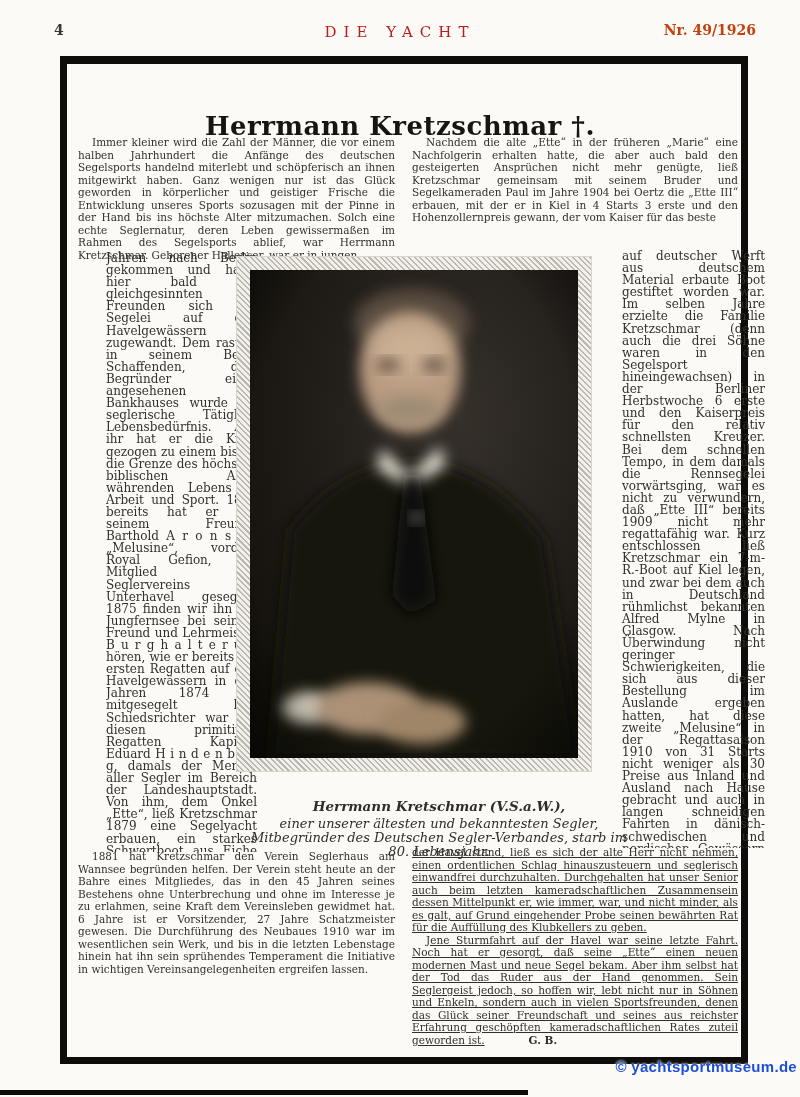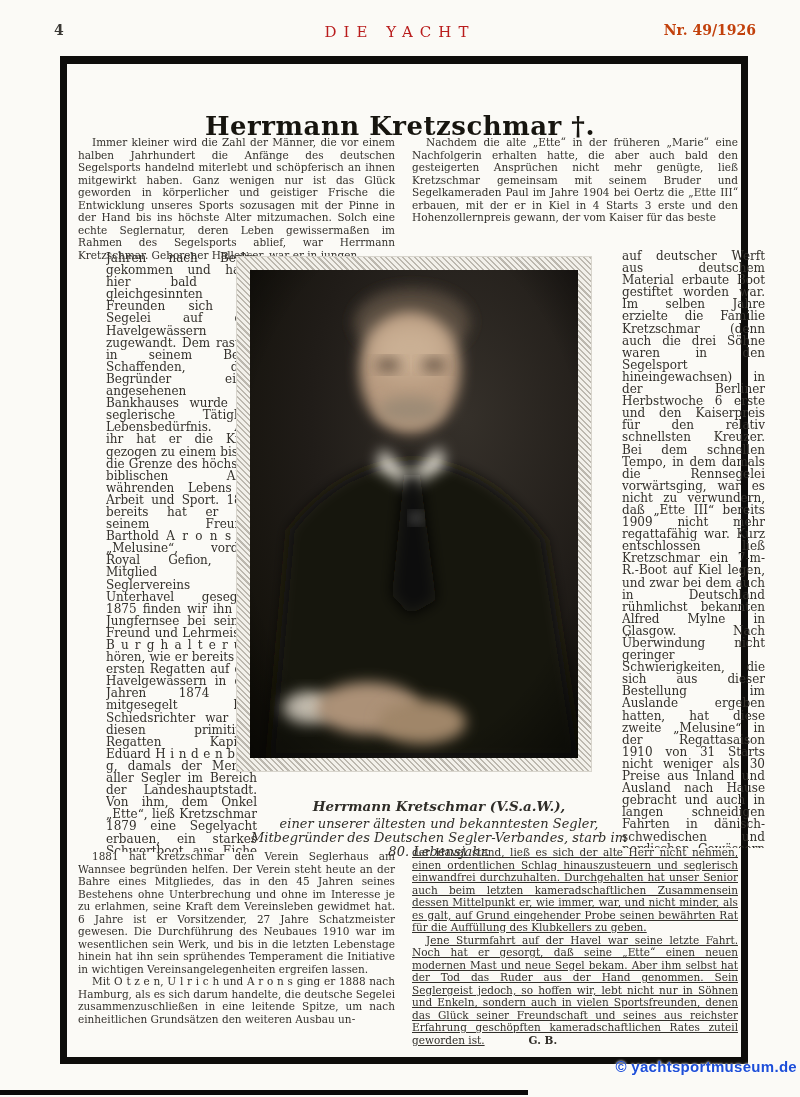--- a/index.html
+++ b/index.html
@@ -104,21 +104,20 @@
     <p class="ind">Immer kleiner wird die Zahl der Männer, die vor einem halben Jahrhundert die Anfänge des deutschen Segelsports handelnd miterlebt und schöpferisch an ihnen mitgewirkt haben. Ganz wenigen nur ist das Glück geworden in körperlicher und geistiger Frische die Entwicklung unseres Sports sozusagen mit der Pinne in der Hand bis ins höchste Alter mitzumachen. Solch eine echte Seglernatur, deren Leben gewissermaßen im Rahmen des Segelsports ablief, war Herrmann Kretzschmar. Geborener Hallenser, war er in jungen</p>
   </div>
 
   <div class="txt narrow blk-left-side">
     <p>Jahren nach Berlin gekommen und hatte hier bald mit gleichgesinnten Freunden sich der Segelei auf den Havelgewässern zugewandt. Dem rastlos in seinem Beruf Schaffenden, dem Begründer eines angesehenen Bankhauses wurde die seglerische Tätigkeit Lebensbedürfnis. Aus ihr hat er die Kraft gezogen zu einem bis an die Grenze des höchsten biblischen Alter währenden Lebens in Arbeit und Sport. 1872 bereits hat er mit seinem Freunde Barthold A r o n s die „Melusine“, vordem Royal Gefion, als Mitglied des Seglervereins der Unterhavel gesegelt. 1875 finden wir ihn am Jungfernsee bei seinem Freund und Lehrmeister B u r g h a l t e r und hören, wie er bereits die ersten Regatten auf den Havelgewässern in den Jahren 1874 75 mitgesegelt hat. Schiedsrichter war bei diesen primitiven Regatten Kapitän Eduard H i n d e n b e r g, damals der Mentor aller Segler im Bereich der Landeshauptstadt. Von ihm, dem Onkel „Ette“, ließ Kretzschmar 1879 eine Segelyacht erbauen, ein starkes Schwertboot aus Eiche mit Kajüte und gradem Vordersteven, nannte sie aus Dankbarkeit und Anhänglichkeit „Ette“ und hat diesen Namen auch für ihre Nachfolgerinnen beibehalten.</p>
     <p class="ind">Im gleichen Jahre erbaute er sich in der jungen Villenkolonie Wannsee das Heim für sich und seine treue Lebensgefährtin, die Tochter des Malers, Professor Oskar Begas.</p>
   </div>
 
   <div class="txt blk-left-bottom">
     <p class="ind">1881 hat Kretzschmar den Verein Seglerhaus am Wannsee begründen helfen. Der Verein steht heute an der Bahre eines Mitgliedes, das in den 45 Jahren seines Bestehens ohne Unterbrechung und ohne im Interesse je zu erlahmen, seine Kraft dem Vereinsleben gewidmet hat. 6 Jahre ist er Vorsitzender, 27 Jahre Schatzmeister gewesen. Die Durchführung des Neubaues 1910 war im wesentlichen sein Werk, und bis in die letzten Lebenstage hinein hat ihn sein sprühendes Temperament die Initiative in wichtigen Vereinsangelegenheiten ergreifen lassen.</p>
-    <p class="ind">Mit O t z e n, U l r i c h und A r o n s ging er 1888 nach Hamburg, als es sich darum handelte, die deutsche Segelei zusammenzuschließen in eine leitende Spitze, um nach einheitlichen Grundsätzen den weiteren Ausbau un-</p>
   </div>
 
   <div class="txt blk-right-top">
     <p class="ind">Nachdem die alte „Ette“ in der früheren „Marie“ eine Nachfolgerin erhalten hatte, die aber auch bald den gesteigerten Ansprüchen nicht mehr genügte, ließ Kretzschmar gemeinsam mit seinem Bruder und Segelkameraden Paul im Jahre 1904 bei Oertz die „Ette III“ erbauen, mit der er in Kiel in 4 Starts 3 erste und den Hohenzollernpreis gewann, der vom Kaiser für das beste</p>
   </div>
 
   <div class="txt narrow blk-right-side">
     <p>auf deutscher Werft aus deutschem Material erbaute Boot gestiftet worden war. Im selben Jahre erzielte die Familie Kretzschmar (denn auch die drei Söhne waren in den Segelsport hineingewachsen) in der Berliner Herbstwoche 6 erste und den Kaiserpreis für den relativ schnellsten Kreuzer. Bei dem schnellen Tempo, in dem damals die Rennsegelei vorwärtsging, war es nicht zu verwundern, daß „Ette III“ bereits 1909 nicht mehr regattafähig war. Kurz entschlossen ließ Kretzschmar ein 7-m-R.-Boot auf Kiel legen, und zwar bei dem auch in Deutschland rühmlichst bekannten Alfred Mylne in Glasgow. Nach Überwindung nicht geringer Schwierigkeiten, die sich aus dieser Bestellung im Auslande ergeben hatten, hat diese zweite „Melusine“ in der Regattasaison 1910 von 31 Starts nicht weniger als 30 Preise aus Inland und Ausland nach Hause gebracht und auch in langen schneidigen Fahrten in dänisch-schwedischen und nordischen Gewässern sich ausgezeichnet bewährt. Bei den Regatten und Langfahrten hat Kretzschmar allerdings schon damals das Ruder den jüngeren Familienmitgliedern überlassen. Seine „Ette“ aber hat er geführt bis in die letzten Tage seines Lebens. Noch am 11. Oktober dieses Jahres, als beim Absegeln des Vereins Seglerhaus am Wannsee durchschnittlich 15 m Wind wehten und mancher Jüngere seine Nase einzog vor der „kiebigen Walze“, die auf</p>
   </div>
 

